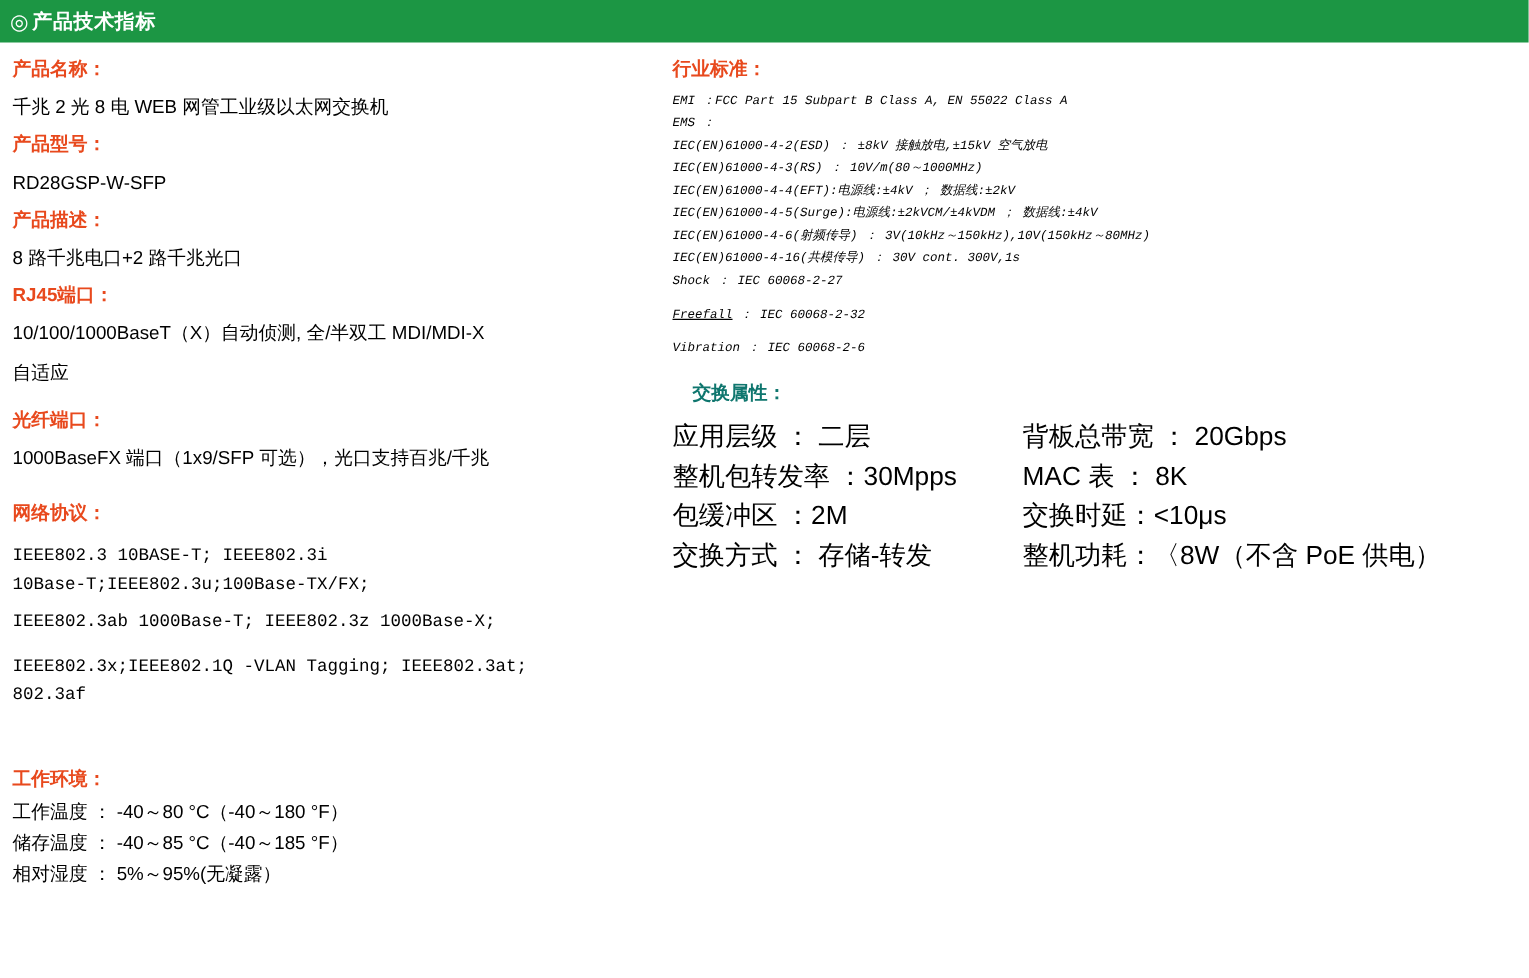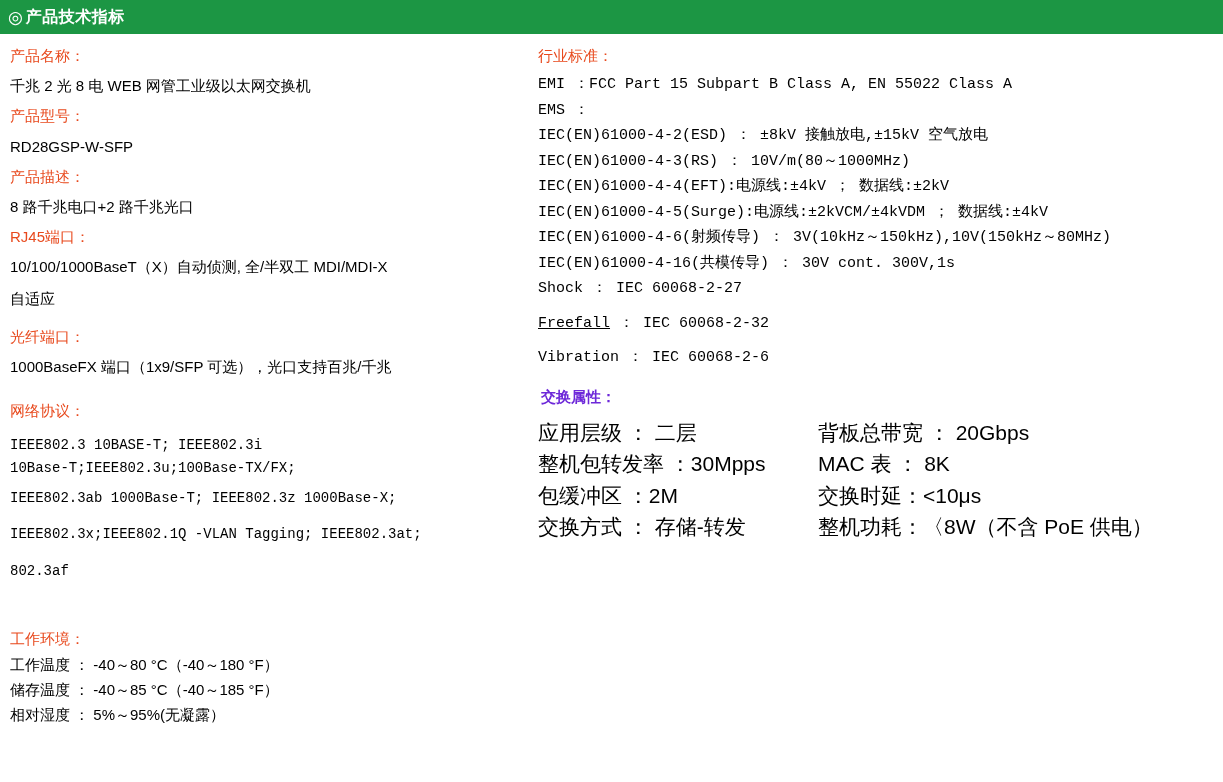--- a/index.html
+++ b/index.html
@@ -48,21 +48,21 @@
     padding: 12px 0 0 10px;
     box-sizing: border-box;
   }
   .col-right {
     width: 700px;
     padding: 12px 0 0 18px;
     box-sizing: border-box;
   }
   .sec-head {
     color: #e8491d;
-    font-weight: normal;
+    font-weight: bold;
     font-size: 15px;
     margin: 0 0 8px 0;
     line-height: 1.35;
   }
   .sec-head.tight {
     margin-bottom: 4px;
     margin-top: 46px;
   }
   .body-line {
     font-size: 15px;
@@ -88,33 +88,34 @@
     margin-top: 13px;
   }
   .env-line {
     font-size: 15px;
     line-height: 1.6;
     margin: 0 0 1px 0;
     font-family: "Liberation Sans", sans-serif;
   }
   .std-line {
     font-family: "Liberation Mono", "DejaVu Sans Mono", monospace;
-    font-size: 15px;
+    font-size: 10px;
     line-height: 1.5;
     margin: 0 0 3px 0;
     white-space: nowrap;
+    font-style: italic;
   }
   .std-line.spaced {
     margin-bottom: 12px;
   }
   .attr-head {
-    color: #6d28d9;
+    color: #0f766e;
     font-weight: bold;
     font-size: 15px;
-    margin: 18px 0 10px 3px;
+    margin: 18px 0 10px 16px;
   }
   .attr-grid {
     display: grid;
     grid-template-columns: 280px 1fr;
     row-gap: 0;
     font-size: 21px;
   }
   .attr-cell {
     line-height: 1.5;
   }
@@ -148,21 +149,21 @@
 
       <div class="gap-sm"></div>
 
       <div class="sec-head">光纤端口：</div>
       <div class="body-line nomargin">1000BaseFX 端口（1x9/SFP 可选），光口支持百兆/千兆</div>
 
       <div class="sec-head tight" style="margin-top:22px;">网络协议：</div>
       <div class="proto-line compact">IEEE802.3 10BASE-T; IEEE802.3i</div>
       <div class="proto-line">10Base-T;IEEE802.3u;100Base-TX/FX;</div>
       <div class="proto-line" style="margin-bottom:14px;">IEEE802.3ab 1000Base-T; IEEE802.3z 1000Base-X;</div>
-      <div class="proto-line" style="margin-bottom:16px;">IEEE802.3x;IEEE802.1Q -VLAN Tagging; IEEE802.3at;</div>
+      <div class="proto-line" style="margin-bottom:1px;">IEEE802.3x;IEEE802.1Q -VLAN Tagging; IEEE802.3at;</div>
       <div class="proto-line" style="margin-bottom:10px;">802.3af</div>
 
       <div class="sec-head tight">工作环境：</div>
       <div class="env-line">工作温度 ： -40～80 °C（-40～180 °F）</div>
       <div class="env-line">储存温度 ： -40～85 °C（-40～185 °F）</div>
       <div class="env-line">相对湿度 ： 5%～95%(无凝露）</div>
 
     </div>
 
     <div class="col-right">

